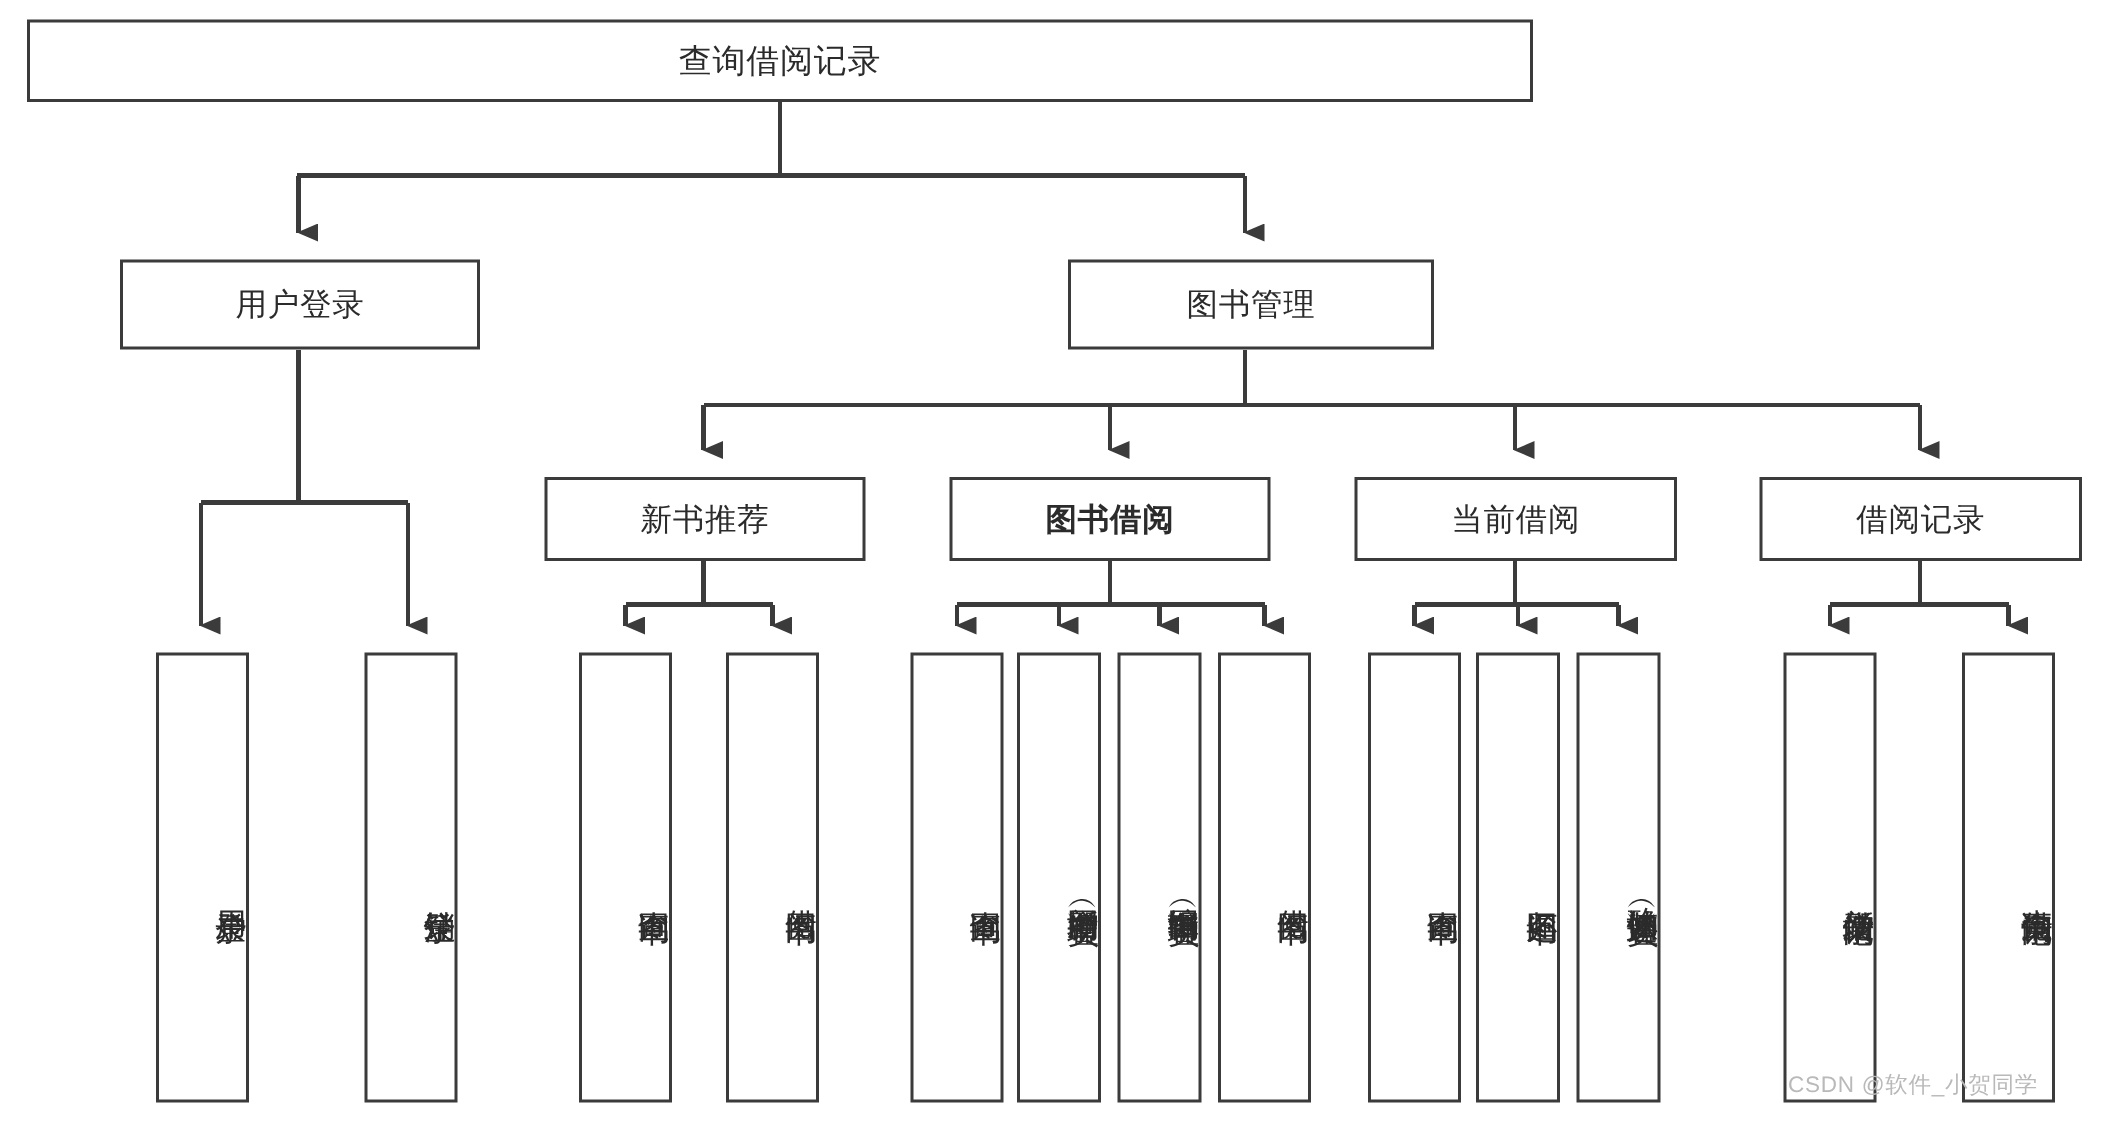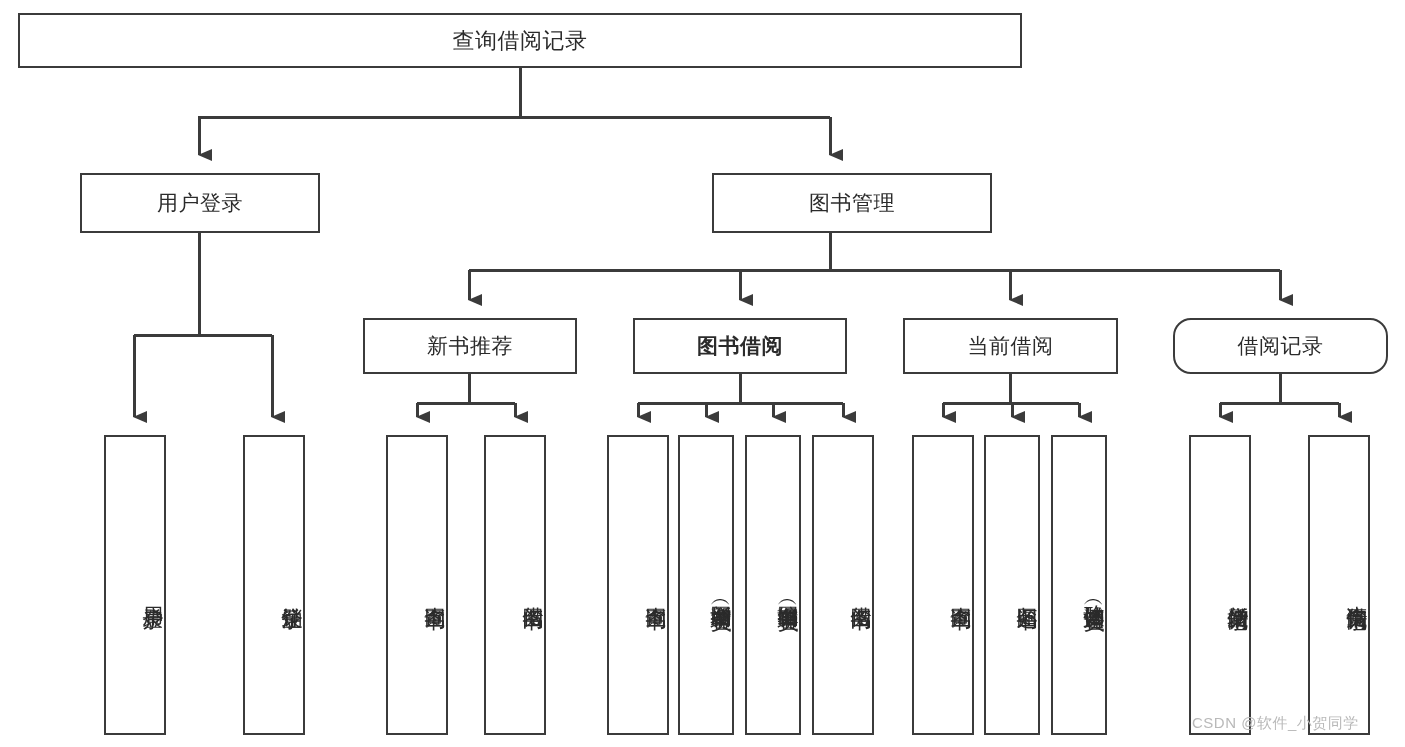--- a/index.html
+++ b/index.html
@@ -119,34 +119,34 @@
     </g>
   </svg>
 
   <div class="node node-h node-root" style="left:18px; top:13px; width:1004px; height:55px;">
     <span>查询借阅记录</span>
   </div>
 
   <div class="node node-h" style="left:80px; top:173px; width:240px; height:60px;">
     <span>用户登录</span>
   </div>
-  <div class="node node-h" style="left:712px; top:173px; width:280px; height:60px;">
+  <div class="node node-h" style="left:712px; top:173px; width:244px; height:60px;">
     <span>图书管理</span>
   </div>
 
   <div class="node node-h" style="left:363px; top:318px; width:214px; height:56px;">
     <span>新书推荐</span>
   </div>
   <div class="node node-h" style="left:633px; top:318px; width:214px; height:56px;font-weight:bold;">
     <span>图书借阅</span>
   </div>
   <div class="node node-h" style="left:903px; top:318px; width:215px; height:56px;">
     <span>当前借阅</span>
   </div>
-  <div class="node node-h" style="left:1173px; top:318px; width:215px; height:56px;border-radius:18px;">
+  <div class="node node-h" style="left:1173px; top:318px; width:215px; height:56px;">
     <span>借阅记录</span>
   </div>
 
   <div class="node node-v" style="left:104px; top:435px; width:62px; height:300px;">
     <span>用户登录</span>
   </div>
   <div class="node node-v" style="left:243px; top:435px; width:62px; height:300px;">
     <span>注销登录</span>
   </div>
   <div class="node node-v" style="left:386px; top:435px; width:62px; height:300px;">

